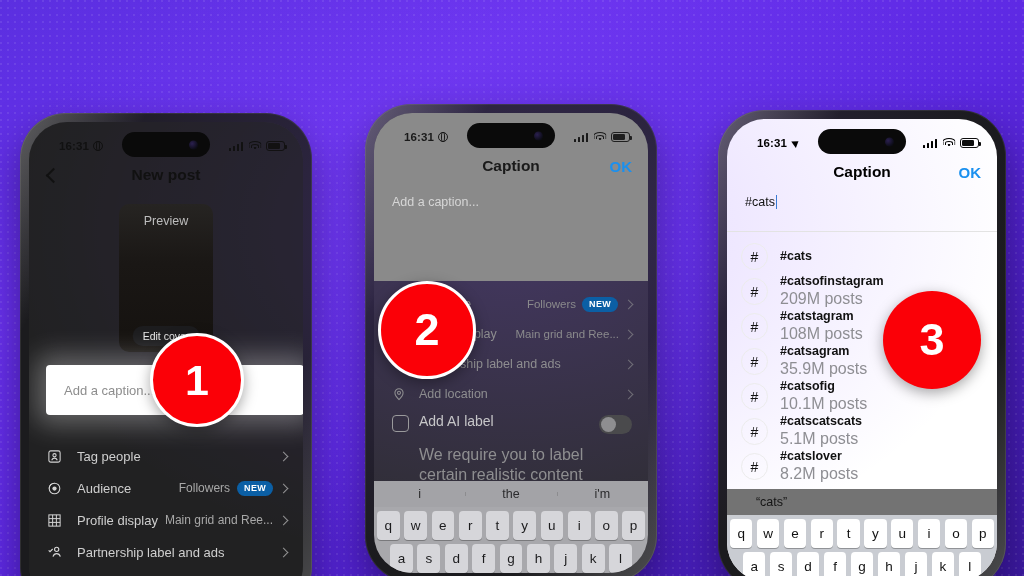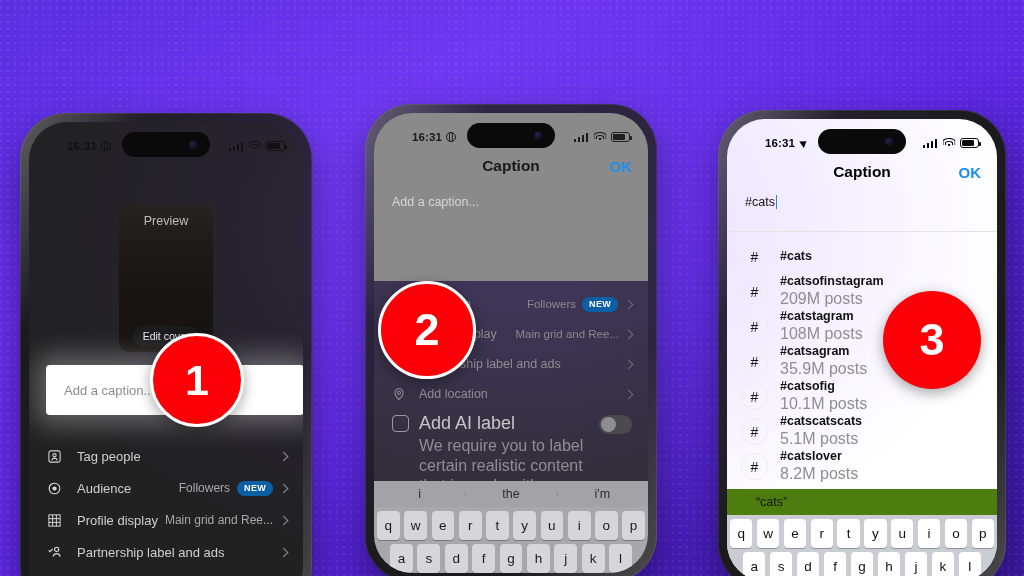--- a/index.html
+++ b/index.html
@@ -56,21 +56,21 @@
     z-index: 40;
   }
   .island .lens{
     position:absolute; right:12px; top:50%; transform:translateY(-50%);
     width:9px;height:9px;border-radius:50%;
     background: radial-gradient(circle at 35% 35%, #2b2050, #0c0c16 70%);
   }
 
   
   .statusbar {
-    position: absolute; top: 0; left: 16px; right: 0;
+    position: absolute; top: 0; left: 8px; right: 0;
     height: 36px;
     display: flex; align-items: center;
     padding: 12px 18px 0 22px;
     font-size: 11.5px; font-weight: 700;
     letter-spacing: .1px;
     z-index: 35;
   }
   .sb-time { display:flex; align-items:center; gap:4px; }
   .sb-spacer { flex: 1; }
   .sb-right { display:flex; align-items:center; gap:5px; }
@@ -198,21 +198,21 @@
   .p2-row .val { font-size:11.5px; color:#8a8a8c; margin-right:6px; white-space:nowrap;}
   .p2-ai {
     position:absolute; left:0; right:0; top: 300px; z-index:8;
     display:flex; padding: 0 16px 0 18px; color:#9a9a9c;
   }
   .p2-ai .sq {
     width:17px;height:17px;border:1.5px solid #9a9a9c; border-radius:4px; margin-right:10px; margin-top:2px;
     flex-shrink:0;
   }
   .p2-ai .tt { flex:1; }
-  .p2-ai .tt b { display:block; font-size:18px; font-weight:400; color:#c6c6c8; margin-bottom:2px; }
+  .p2-ai .tt b { display:block; font-size:14px; font-weight:400; color:#c6c6c8; margin-bottom:16px; }
   .p2-ai .tt span { font-size:16px; line-height:1.25; display:block; color:#8e8e90; }
   .p2-ai .tog {
     width:33px;height:19px;border-radius:11px;background:#4a4a4c; position:relative; flex-shrink:0; margin-top:2px;
   }
   .p2-ai .tog::after{content:"";position:absolute;left:2px;top:2px;width:15px;height:15px;border-radius:50%;background:#8e8e90;}
 
   
   .kb { position:absolute; left:0; right:0; bottom:0; z-index: 18; }
   .kb-sugg {
     display:flex; align-items:center; height: 26px;
@@ -232,21 +232,21 @@
   }
   .kb-row.r2 { padding-left: 16px; padding-right: 16px; }
 
   
   #phone2 .kb { background:#a8a8ac; }
   #phone2 .kb-sugg { background:#a3a3a7; color:#2b2b2d; }
   #phone2 .kb-key { background:#d6d6da; color:#1b1b1d; }
 
   
   #phone3 .kb { background:#c9ccd2; }
-  #phone3 .kb-sugg { background:#4d7c0f; color:#151515; justify-content:flex-start;}
+  #phone3 .kb-sugg { background:#737373; color:#151515; justify-content:flex-start;}
   #phone3 .kb-sugg .s:first-child { flex: 0 0 33%; }
   #phone3 .kb-key { background:#fff; color:#111; }
 
   
   #phone3 { left: 718px; top: 110px; width: 288px; height: 480px; }
   #phone3 .screen { background:#fff; }
   #phone3 .statusbar, #phone3 .navbar { color:#000; }
   .p3-input {
     position:absolute; top: 76px; left: 18px; z-index: 10;
     font-size: 12.5px; color:#111;
@@ -309,20 +309,24 @@
               <span></span>
               <span></span>
               <span></span>
             </span>
           <span class="batt">
               <i></i>
             </span>
         </div>
       </div>
 
+      <div class="navbar">
+        <span class="back"></span>
+        <span class="title">New post</span>
+      </div>
 
       <div class="p1-preview">
         <div class="plabel">Preview</div>
         <div class="edit">Edit cover</div>
       </div>
 
       <div class="p1-list">
         <div class="p1-row">
           <span class="ic">
             <svg width="15" height="15" viewBox="0 0 24 24" fill="none" stroke="currentColor" stroke-width="1.7">

